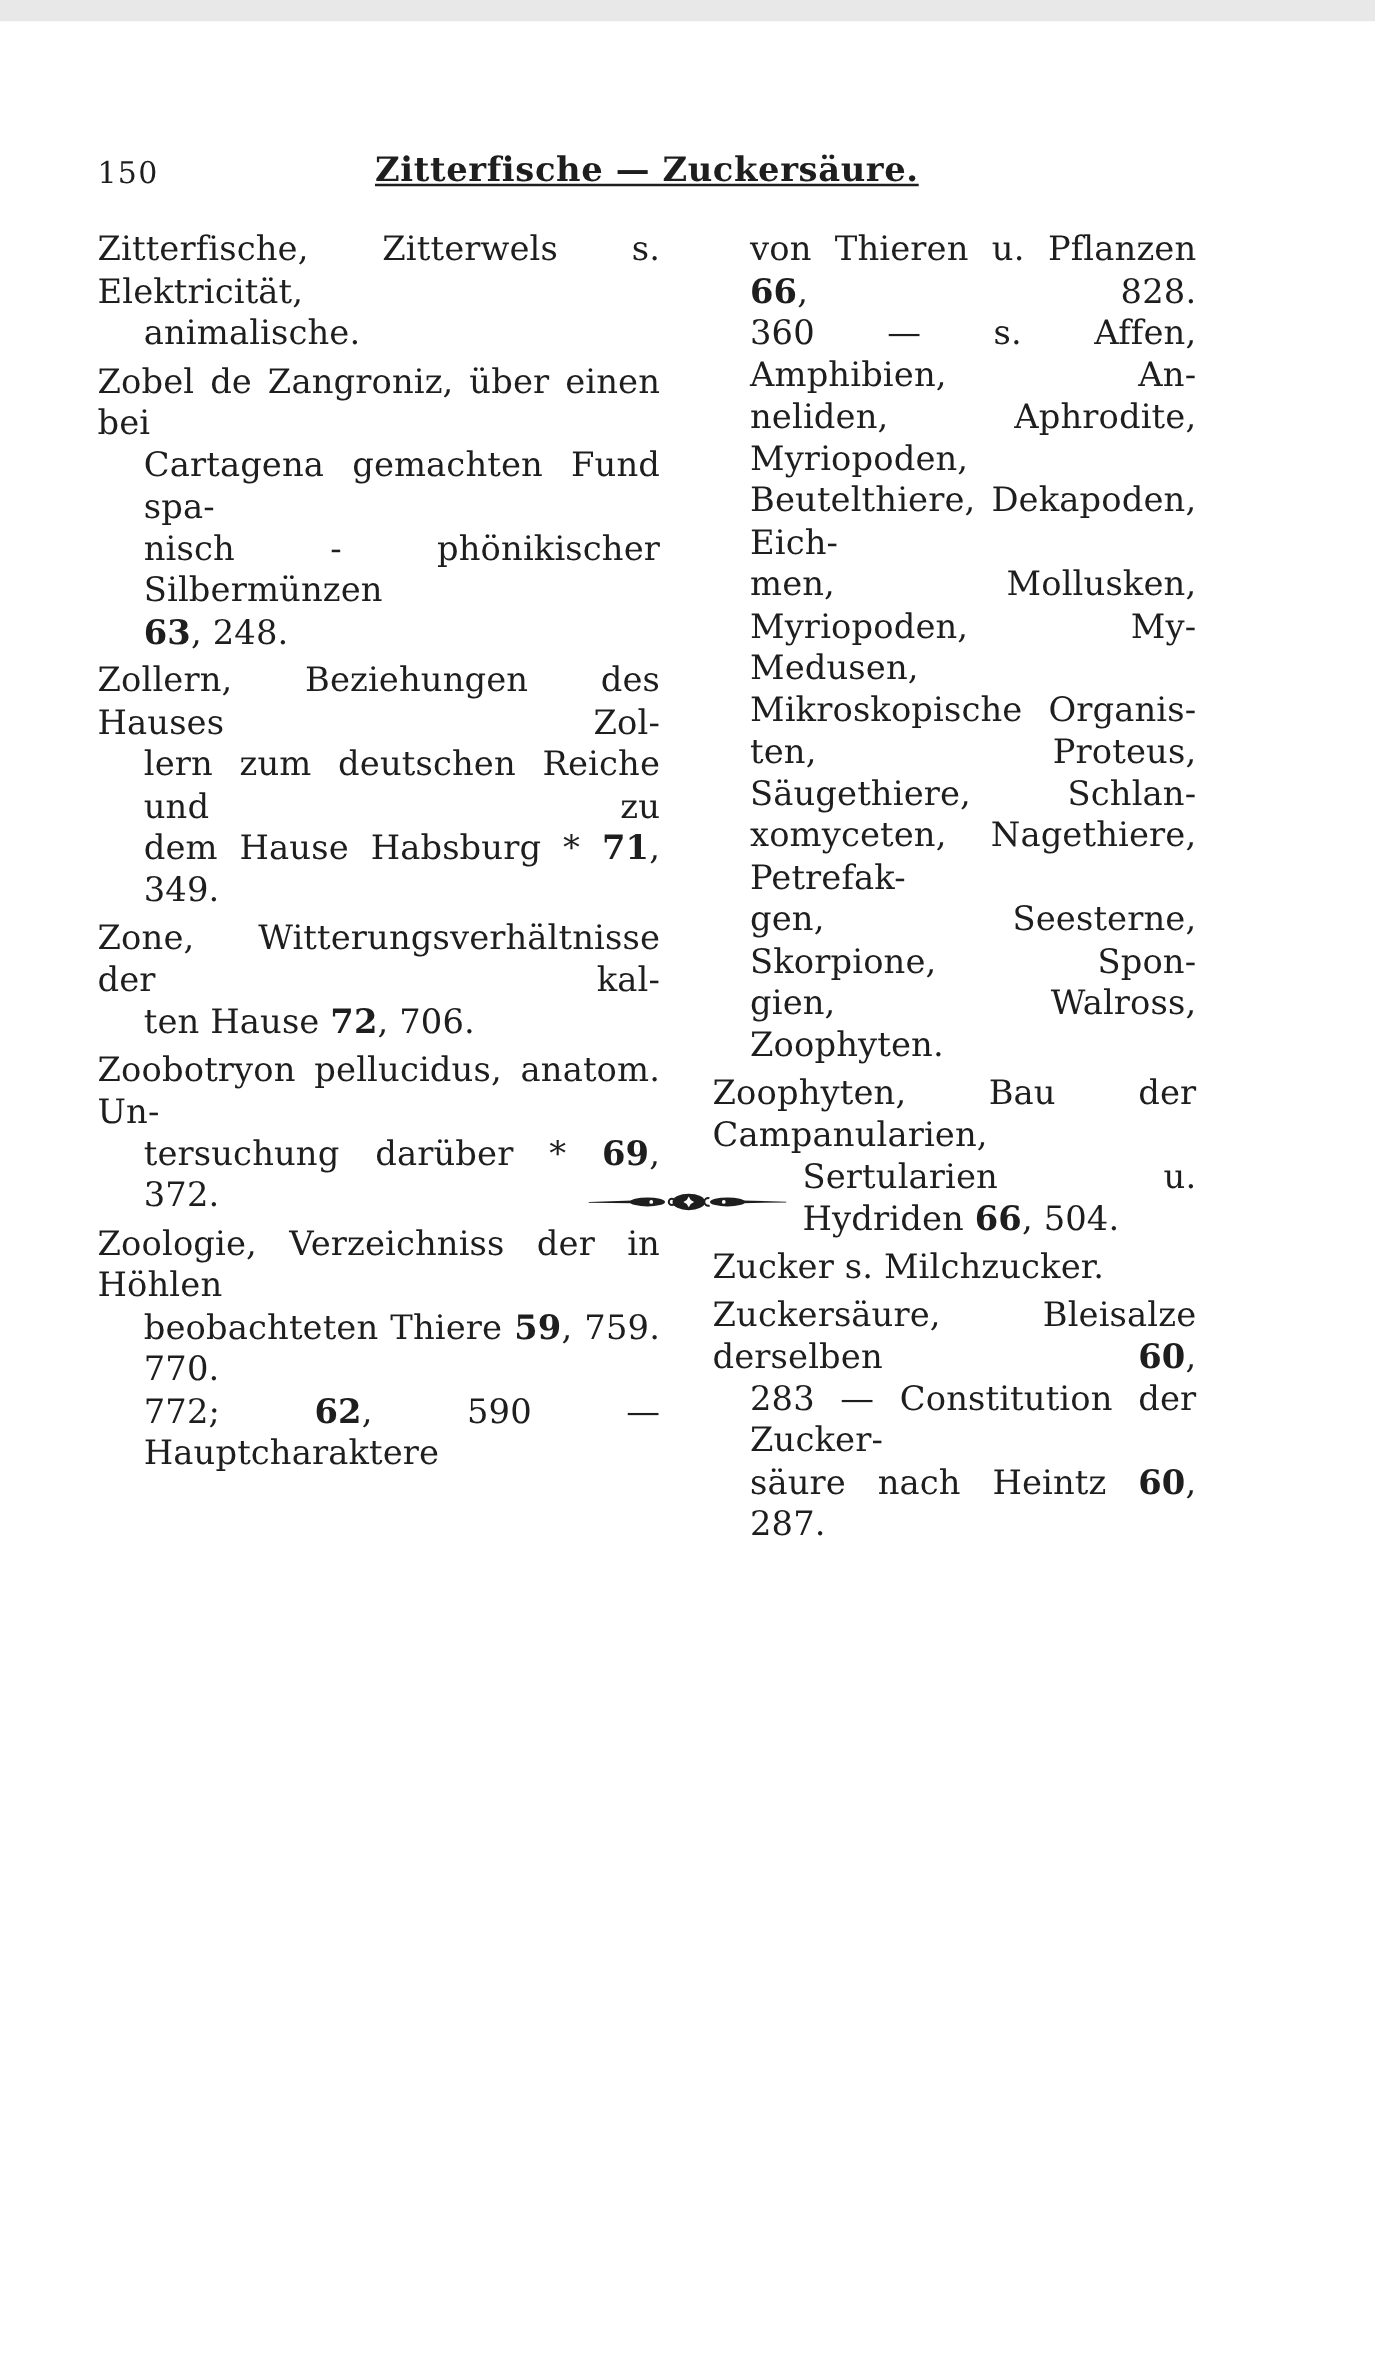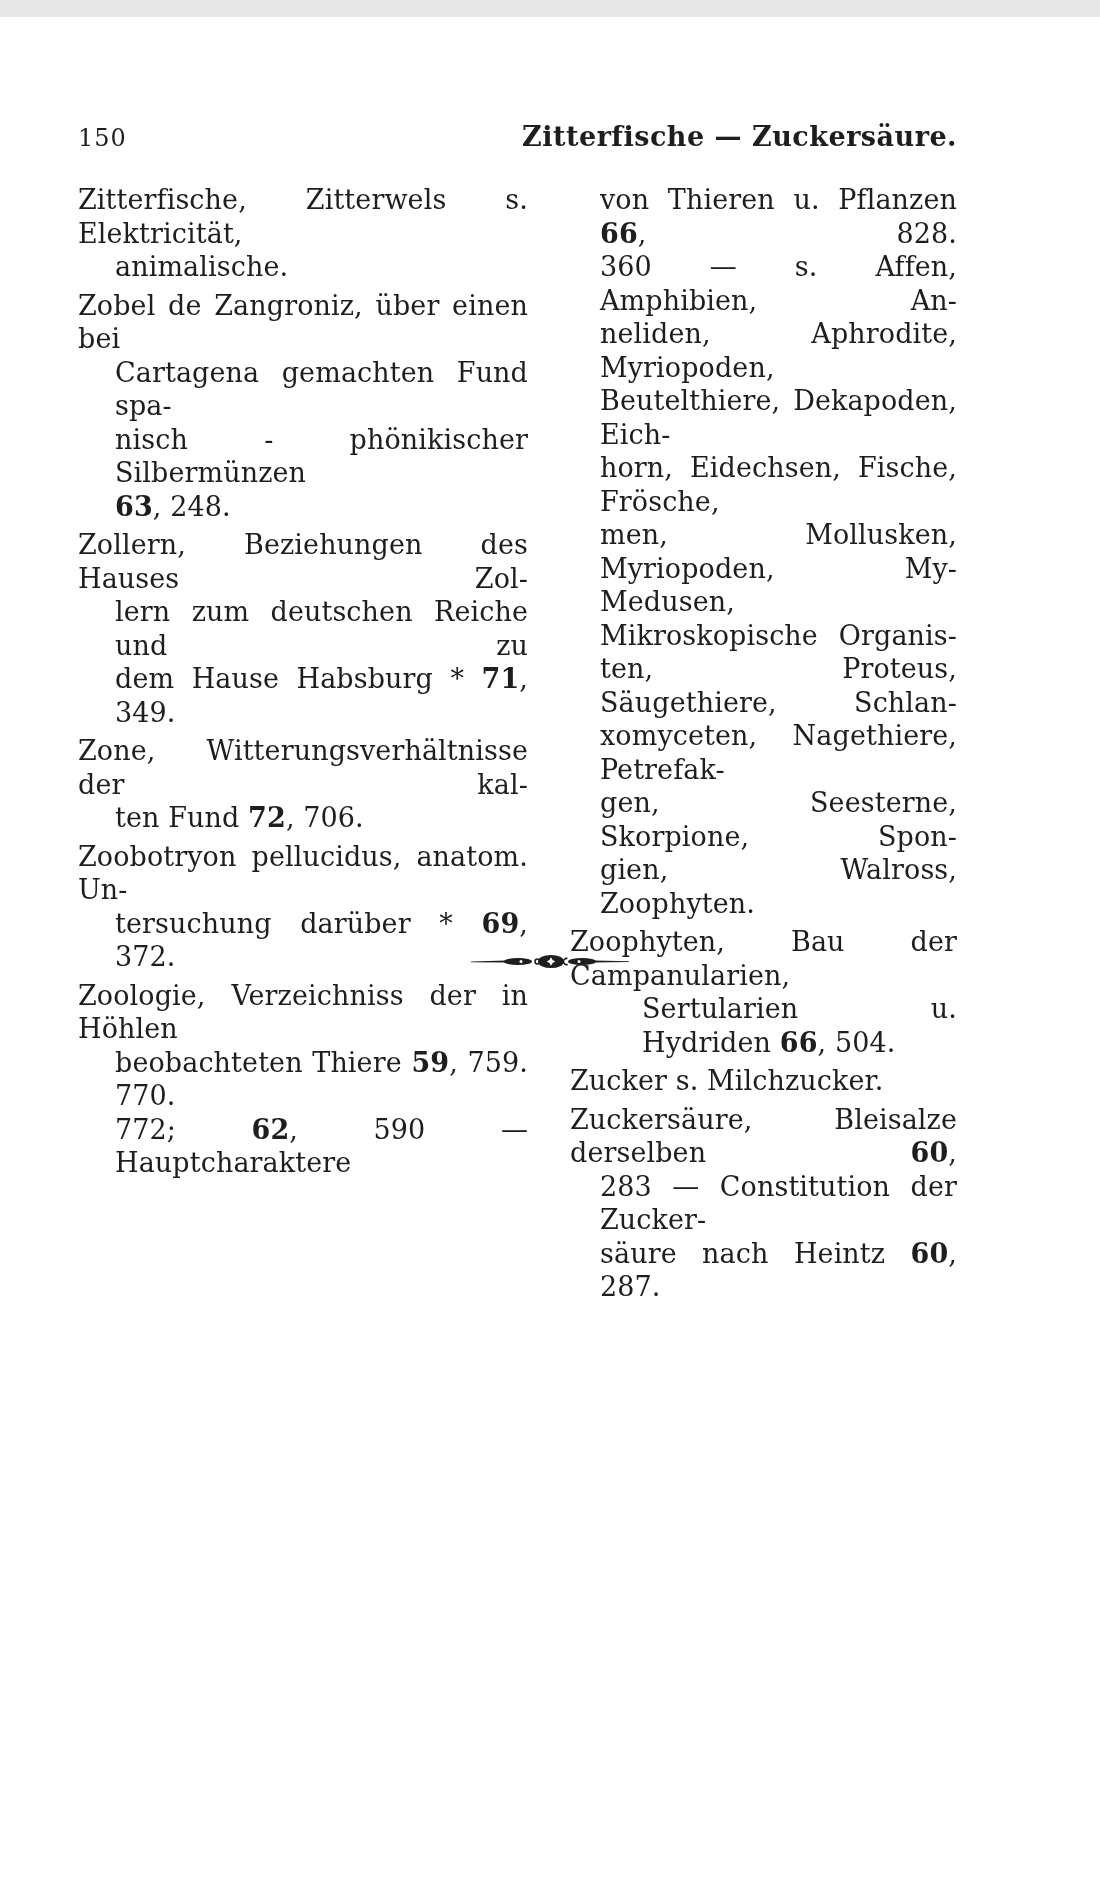--- a/index.html
+++ b/index.html
@@ -22,24 +22,25 @@
   }
   .page-number {
     position: absolute;
     left: 0;
     top: 3px;
     font-size: 24px;
     letter-spacing: 1px;
   }
   .page-title {
     display: block;
-    text-align: right;
+    text-align: center;
     font-size: 27px;
     font-weight: bold;
     letter-spacing: 0.5px;
+    text-decoration: underline;
   }
   .columns {
     position: absolute;
     top: 166px;
     left: 78px;
     display: flex;
     gap: 42px;
     align-items: flex-start;
   }
   .col { font-size: 27px; line-height: 33.5px; }
@@ -91,39 +92,38 @@
           <div class="line indent-1 just"><span>nisch - phönikischer Silbermünzen</span></div>
           <div class="line indent-1"><b>63</b><span>, 248.</span></div>
         </div>
         <div class="entry">
           <div class="line indent-0 just"><span>Zollern, Beziehungen des Hauses Zol-</span></div>
           <div class="line indent-1 just"><span>lern zum deutschen Reiche und zu</span></div>
           <div class="line indent-1"><span>dem Hause Habsburg * </span><b>71</b><span>, 349.</span></div>
         </div>
         <div class="entry">
           <div class="line indent-0 just"><span>Zone, Witterungsverhältnisse der kal-</span></div>
-          <div class="line indent-1"><span>ten Fund </span><b>72</b><span>, 706.</span></div>
+          <div class="line indent-1"><span>ten Hause </span><b>72</b><span>, 706.</span></div>
         </div>
         <div class="entry">
           <div class="line indent-0 just"><span>Zoobotryon pellucidus, anatom. Un-</span></div>
           <div class="line indent-1"><span>tersuchung darüber * </span><b>69</b><span>, 372.</span></div>
         </div>
         <div class="entry">
           <div class="line indent-0 just"><span>Zoologie, Verzeichniss der in Höhlen</span></div>
           <div class="line indent-1 just"><span>beobachteten Thiere </span><b>59</b><span>, 759. 770.</span></div>
           <div class="line indent-1"><span>772; </span><b>62</b><span>, 590 — Hauptcharaktere</span></div>
         </div>
       </div>
     <div class="col col-right">
         <div class="entry">
           <div class="line indent-1 just"><span>von Thieren u. Pflanzen </span><b>66</b><span>, 828.</span></div>
           <div class="line indent-1 just"><span>360 — s. Affen, Amphibien, An-</span></div>
           <div class="line indent-1 just"><span>neliden, Aphrodite, Myriopoden,</span></div>
           <div class="line indent-1 just"><span>Beutelthiere, Dekapoden, Eich-</span></div>
-          <div class="line indent-1 just"><span>horn, Eidechsen, Fische, Frösche,</span></div>
           <div class="line indent-1 just"><span>men, Mollusken, Myriopoden, My-</span></div>
           <div class="line indent-1 just"><span>Medusen, Mikroskopische Organis-</span></div>
           <div class="line indent-1 just"><span>ten, Proteus, Säugethiere, Schlan-</span></div>
           <div class="line indent-1 just"><span>xomyceten, Nagethiere, Petrefak-</span></div>
           <div class="line indent-1 just"><span>gen, Seesterne, Skorpione, Spon-</span></div>
           <div class="line indent-1"><span>gien, Walross, Zoophyten.</span></div>
         </div>
         <div class="entry">
           <div class="line indent-0 just"><span>Zoophyten, Bau der Campanularien,</span></div>
           <div class="line indent-2"><span>Sertularien u. Hydriden </span><b>66</b><span>, 504.</span></div>

